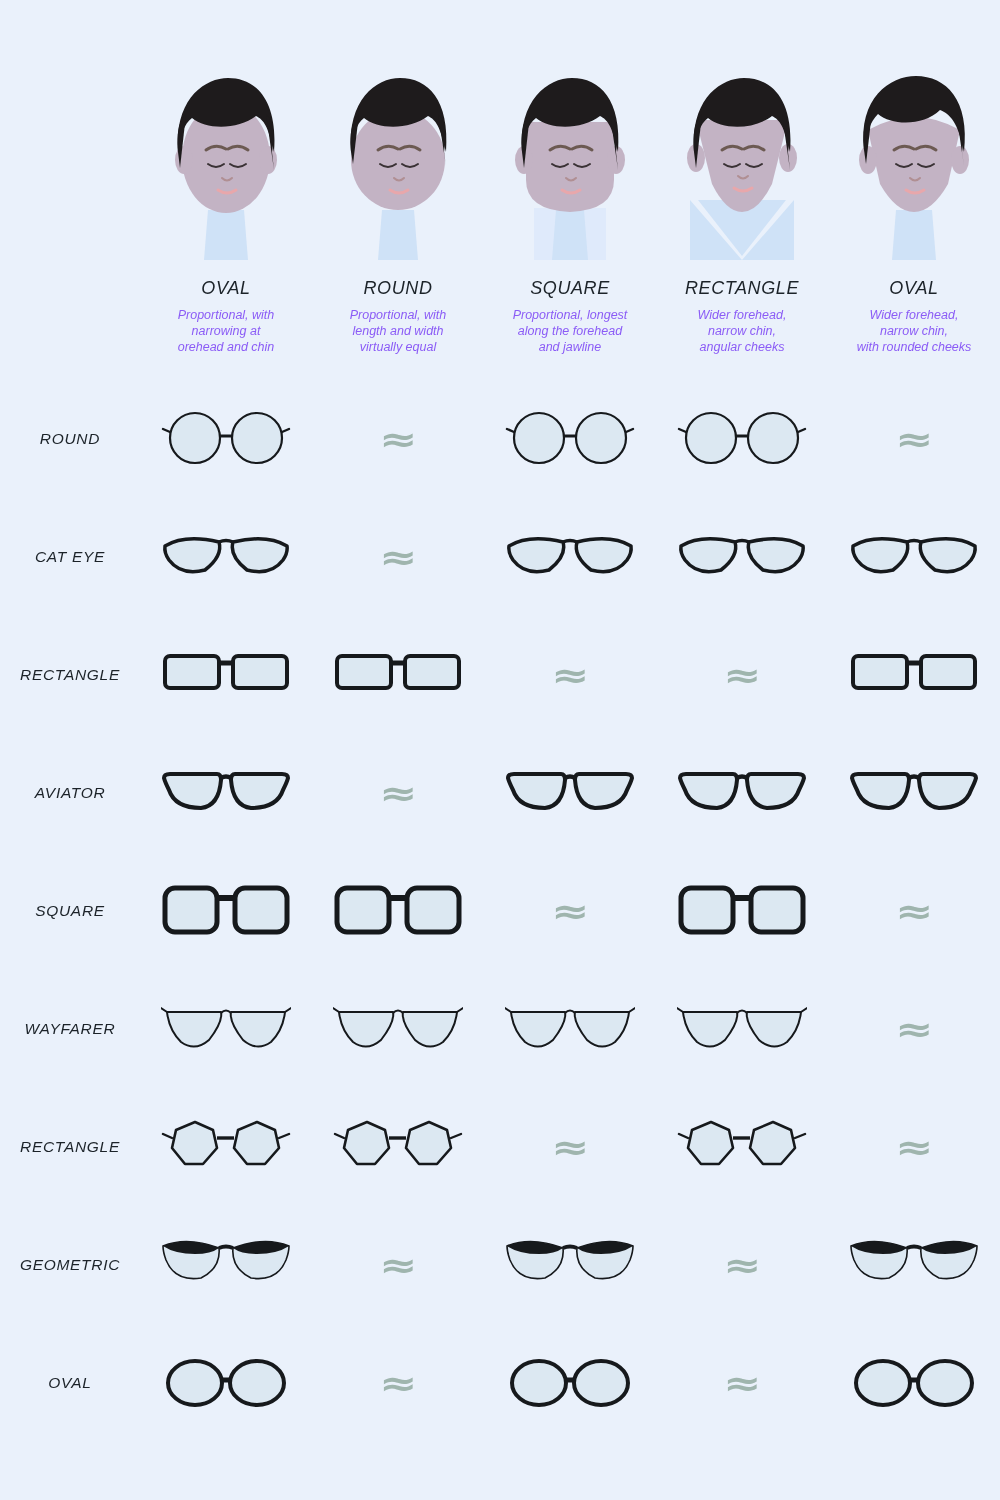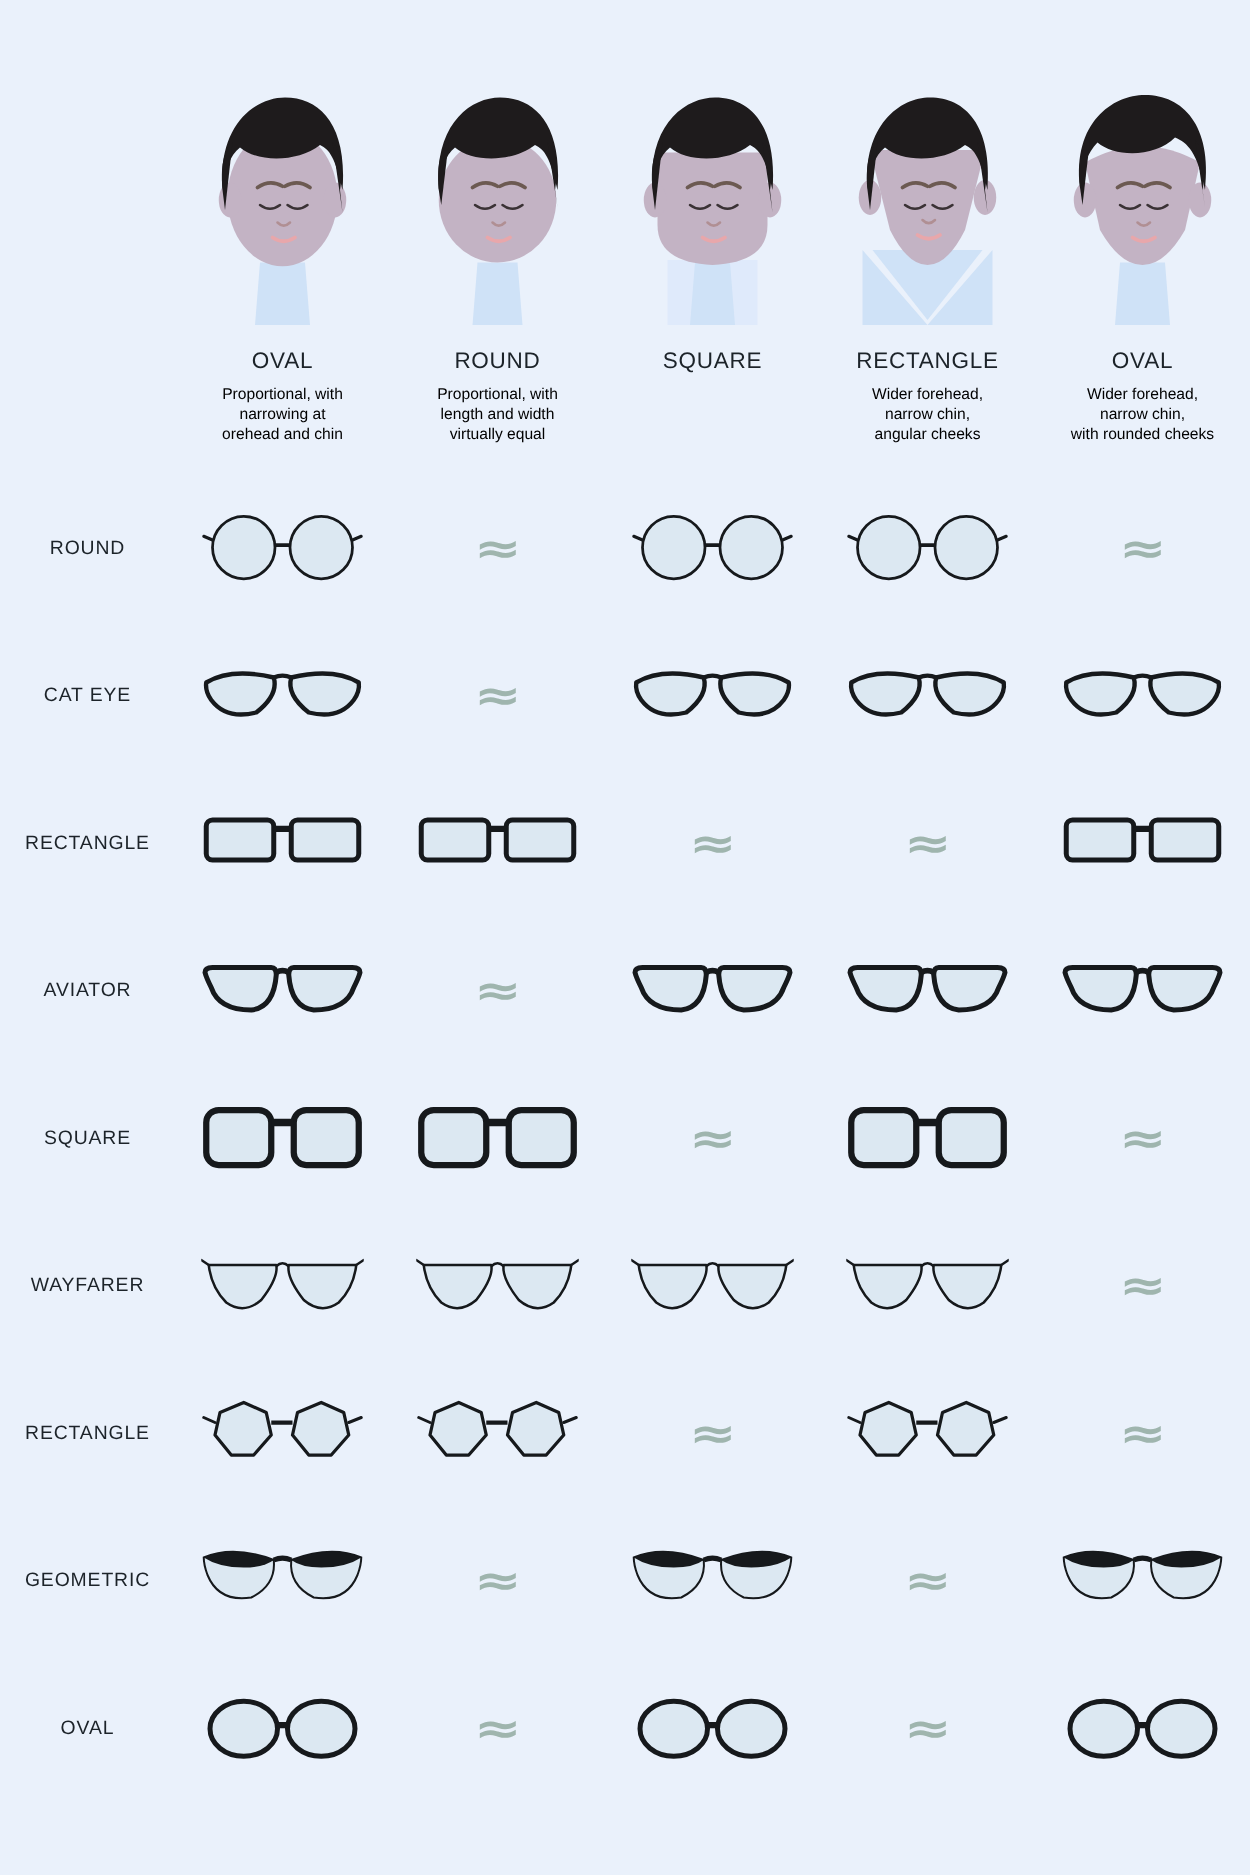--- a/index.html
+++ b/index.html
@@ -12,20 +12,21 @@
     background: #eaf1fb;
     font-family: "Liberation Sans", sans-serif;
     color: #1e242b;
     overflow: hidden;
   }
 
   .sheet {
     position: relative;
     width: 1000px;
     height: 1116px;
+    font-style: italic;
   }
 
   
   .head-row {
     position: absolute;
     top: 60px;
     left: 140px;
     width: 860px;
     display: flex;
   }
@@ -44,21 +45,21 @@
     margin-top: 18px;
     font-size: 18px;
     letter-spacing: 0.6px;
     color: #1c2329;
     text-align: center;
   }
   .face-desc {
     margin-top: 8px;
     font-size: 12.5px;
     line-height: 16px;
-    color: #000000;
+    color: #8b5cf6;
     text-align: center;
     width: 160px;
     white-space: pre-line;
   }
 
   
   .grid {
     position: absolute;
     top: 380px;
     left: 0;
@@ -160,20 +161,23 @@
           <path d="M116 92 C120 70 116 60 110 54 L118 110 Z" fill="#1e1b1c"></path>
           <path d="M50 90 q10 -7 20 -1" stroke="#6c5a52" stroke-width="3" fill="none" stroke-linecap="round"></path>
           <path d="M72 89 q10 -6 20 1" stroke="#6c5a52" stroke-width="3" fill="none" stroke-linecap="round"></path>
           <path d="M52 104 q8 6 16 0" stroke="#3a3235" stroke-width="2" fill="none" stroke-linecap="round"></path>
           <path d="M74 104 q8 6 16 0" stroke="#3a3235" stroke-width="2" fill="none" stroke-linecap="round"></path>
           <path d="M66 118 q5 5 10 0" stroke="#b08f93" stroke-width="2" fill="none" stroke-linecap="round"></path>
           <path d="M62 130 q9 6 18 0" stroke="#e8a7ab" stroke-width="3" fill="none" stroke-linecap="round"></path>
         </svg>
       </div>
       <div class="face-name">SQUARE</div>
+      <div class="face-desc">Proportional, longest
+along the forehead
+and jawline</div>
     </div>
 
     <div class="head-cell">
       <div class="face-wrap">
         <svg width="140" height="200" viewBox="0 0 140 200">
           <path d="M18 140 L70 200 L122 140 L122 200 L18 200 Z" fill="#cfe2f7"></path>
           <path d="M26 140 L70 196 L114 140 Z" fill="#cfe2f7"></path>
           <path d="M24 60 L116 60 L100 124 Q86 152 70 152 Q54 152 40 124 Z" fill="#c3b3c4"></path>
           <ellipse cx="24" cy="98" rx="9" ry="14" fill="#c3b3c4"></ellipse>
           <ellipse cx="116" cy="98" rx="9" ry="14" fill="#c3b3c4"></ellipse>

